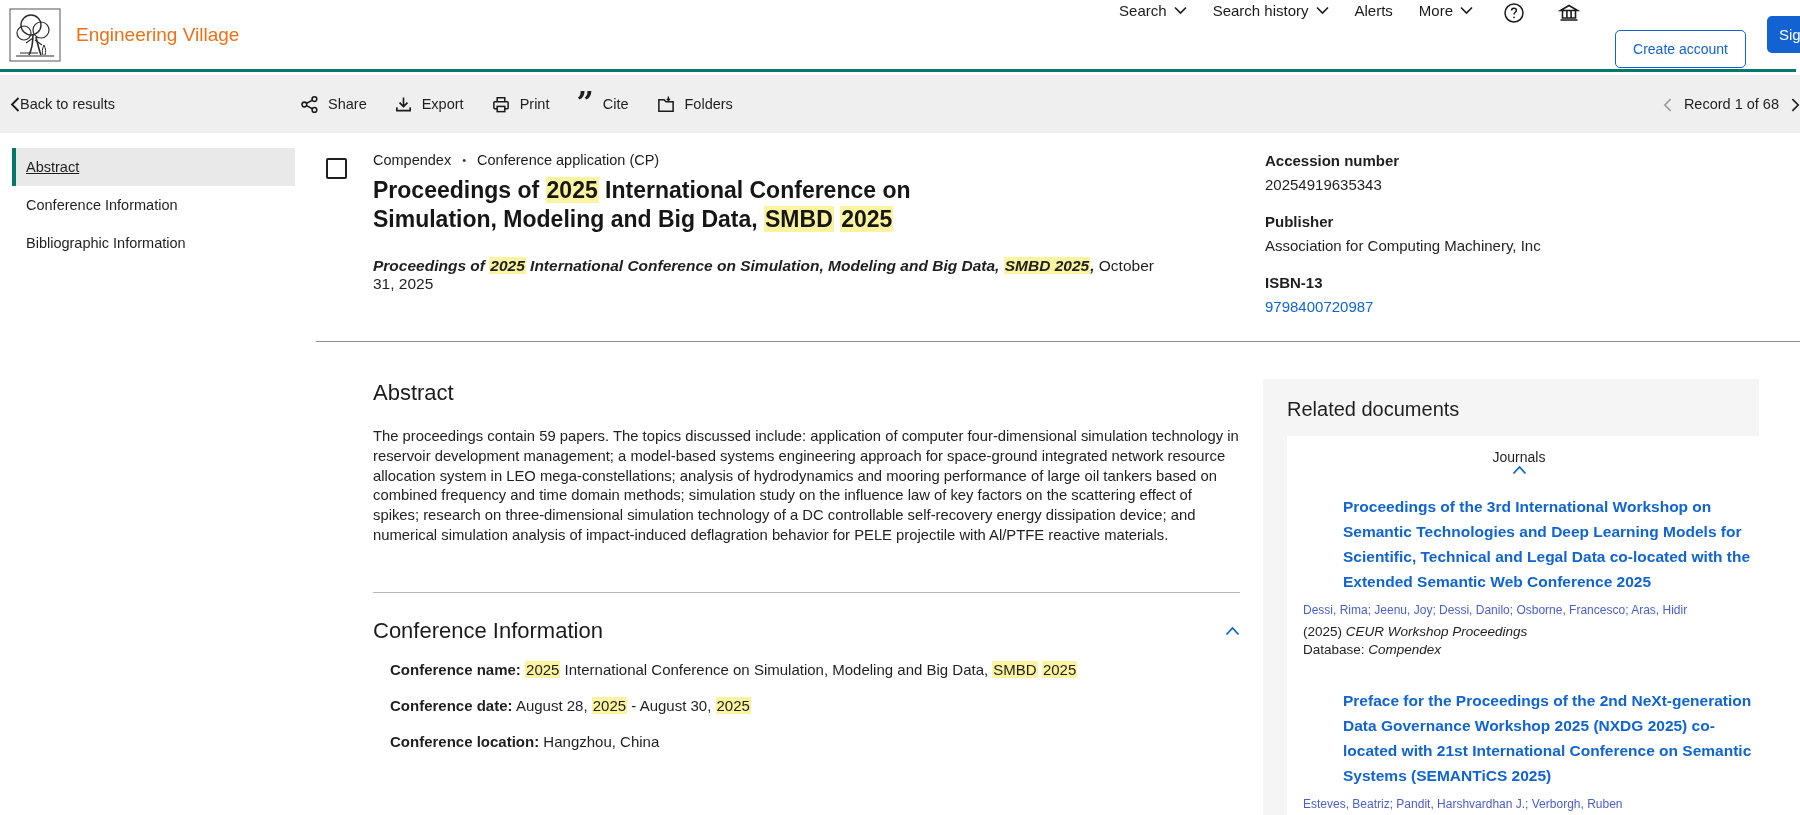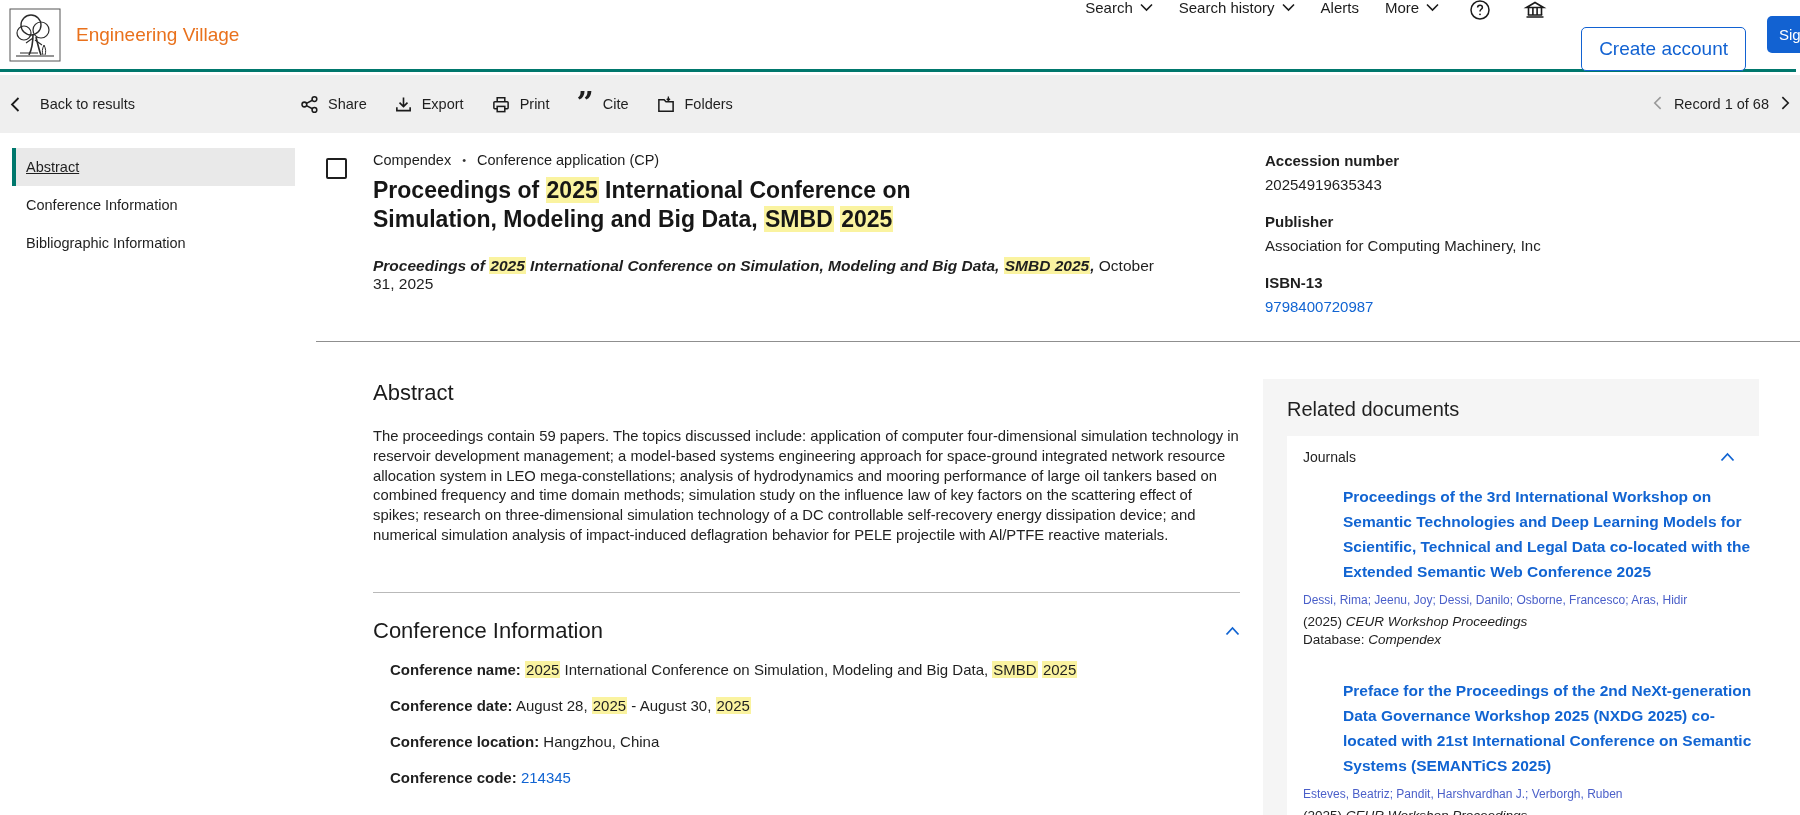--- a/index.html
+++ b/index.html
@@ -13,36 +13,36 @@
     position:absolute; top:0; left:0; right:4px; height:72px; background:#fff;
     border-bottom:3px solid #00786D; display:flex; align-items:center; padding:0 50px 0 8px;
   }
   .logo-box { width:54px; height:56px; flex:0 0 auto; }
   .brand { color:#E9711C; font-size:19px; margin-left:14px; white-space:nowrap; }
   .topnav { margin-left:auto; display:flex; align-items:flex-start; gap:26px; font-size:15px; }
   .nav-item { display:flex; align-items:center; gap:7px; cursor:pointer; white-space:nowrap; color:#1b1b1b; }
   .icon-btn { display:flex; align-items:center; }
   .btn-outline {
     border:1px solid #1262D2; color:#1262D2; background:#fff; border-radius:5px;
-    padding:10px 17px; font-size:19px; white-space:nowrap; cursor:pointer; font-family:inherit;margin-top:28px;
+    padding:10px 17px; font-size:14px; white-space:nowrap; cursor:pointer; font-family:inherit;margin-top:28px;
   }
   .btn-fill {
     position:absolute; left:1767px; top:16px; width:120px; text-align:left;
     background:#1262D2; color:#fff; border:0; border-radius:5px;
     padding:10px 12px; font-size:15px; white-space:nowrap; overflow:hidden; cursor:pointer; font-family:inherit;
   }
   
   .toolbar {
     position:absolute; top:75px; left:0; right:0; height:58px; background:#EFEFEF;
     display:flex; align-items:center; font-size:14.5px;
   }
-  .back { display:flex; align-items:center; gap:20px; margin-left:10px; cursor:pointer; }
+  .back { display:flex; align-items:center; gap:0; margin-left:10px; cursor:pointer; }
   .actions { position:absolute; left:300px; display:flex; align-items:center; gap:27px; }
   .action { display:flex; align-items:center; gap:9px; cursor:pointer; }
-  .recordnav { position:absolute; right:10px; display:flex; align-items:flex-start; gap:12px; }
+  .recordnav { position:absolute; right:0; display:flex; align-items:flex-end; gap:12px; }
   .chev-muted { color:#8a8a8a; }
   
   .sidenav { position:absolute; top:148px; left:12px; width:283px; font-size:14.5px; }
   .side-item { height:38px; display:flex; align-items:center; padding-left:10px; cursor:pointer; border-left:4px solid transparent; }
   .side-item.active { background:#E9E9E9; border-left-color:#00786D; }
   .side-item.active .lbl { text-decoration:underline; }
   
   .checkbox { position:absolute; left:326px; top:158px; width:21px; height:21px; border:2px solid #1f1f1f; border-radius:2px; background:#fff; cursor:pointer; }
   .record-head { position:absolute; left:373px; top:152px; width:800px; }
   .eyebrow { font-size:14.5px; display:flex; align-items:center; gap:11px; color:#1b1b1b; }
@@ -66,21 +66,21 @@
   
   .conf { position:absolute; left:373px; top:618px; width:867px; }
   .conf-head { display:flex; justify-content:space-between; align-items:center; }
   .conf-row { margin-top:16px; padding-left:17px; font-size:15px; line-height:20px; }
   .conf-row:first-of-type { margin-top:24px; }
   .conf-row b { font-weight:700; }
   
   .related { position:absolute; left:1263px; top:379px; width:496px; height:600px; background:#F5F5F5; padding:19px 0 0 24px; }
   .related-h { font-size:20px; font-weight:400; padding-right:24px; }
   .rel-card { background:#fff; margin-top:15px; padding:13px 16px 16px 16px; min-height:500px; }
-  .journals-row { display:flex; justify-content:space-between; align-items:center; padding-right:8px; }
+  .journals-row { display:flex; justify-content:space-between; align-items:center; padding-right:8px;flex-direction:column; }
   .journals-label { font-size:14px; }
   .rel-title { margin-top:19px; display:block; color:#1164D2; font-weight:700; font-size:15.5px; line-height:25px; width:424px; text-decoration:none; cursor:pointer;margin-left:40px; }
   .rel-authors { margin-top:9px; color:#4A5FC9; font-size:12px; white-space:nowrap; cursor:pointer; }
   .rel-src { margin-top:7px; font-size:13.5px; color:#222; }
   .rel-src i, .rel-db i { font-style:italic; }
   .rel-db { margin-top:3px; font-size:13.5px; color:#222; }
   .rel-item + .rel-item-gap { height:12px; }
   
   svg { display:block; }
   .cite-icon::before { content:"\201D"; font-family:"DejaVu Serif", serif; font-weight:700; font-size:30px; line-height:14px; display:block; height:16px; }
@@ -288,24 +288,20 @@
       <span><span class="hl">2025</span><span> International Conference on Simulation, Modeling and Big Data, </span><span class="hl">SMBD</span><span> </span><span class="hl">2025</span></span>
     </div>
     <div class="conf-row">
       <b>Conference date:</b>
       <span><span>August 28, </span><span class="hl">2025</span><span> - August 30, </span><span class="hl">2025</span></span>
     </div>
     <div class="conf-row">
       <b>Conference location:</b>
       <span>Hangzhou, China</span>
     </div>
-    <div class="conf-row">
-      <b>Conference code:</b>
-      <a class="link">214345</a>
-    </div>
   </section>
 
   <aside class="related">
     <h2 class="related-h">Related documents</h2>
     <div class="rel-card">
       <div class="journals-row">
         <span class="journals-label">Journals</span>
         <span>
           <svg width="15" height="10" viewBox="0 0 15 10" fill="none" stroke="#1164D2" stroke-width="1.8">
               <polyline points="1.5,8.5 7.5,2 13.5,8.5"></polyline>

